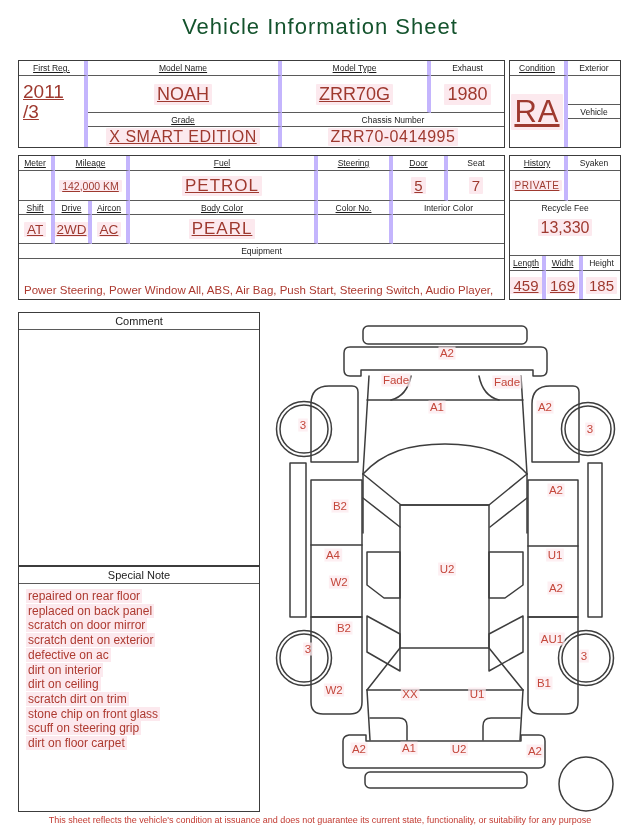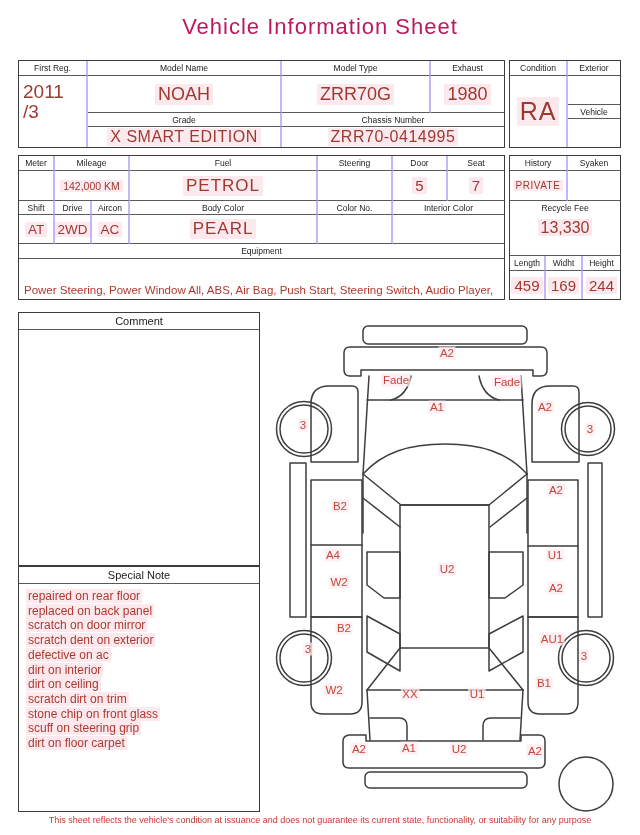--- a/index.html
+++ b/index.html
@@ -3,45 +3,45 @@
 <meta charset="utf-8">
 <style>
   html,body{margin:0;padding:0;}
   body{
     width:640px;height:835px;position:relative;background:#ffffff;
     font-family:"Liberation Sans","DejaVu Sans",sans-serif;color:#1c1c1c;
     overflow:hidden;
   }
   .title{
     position:absolute;top:14px;left:0;width:640px;text-align:center;
-    font-size:22px;letter-spacing:1px;color:#be185d;
+    font-size:22px;letter-spacing:1px;color:#14532d;
   }
   .box{
     position:absolute;border:1.5px solid #3c3c3c;box-sizing:border-box;
     background:#fff;
   }
   .grid{display:grid;}
   .cell{
     display:flex;align-items:center;justify-content:center;
     box-sizing:border-box;overflow:hidden;white-space:nowrap;
   }
   .hdr{font-size:8.5px;color:#1c1c1c;}
   .val{color:#9e392f;}
   .hl{background:#fce9ee;padding:0 3px;border-radius:1px;}
-  .br{border-right:2px solid #c4b5fd;}
+  .br{border-right:4px solid #c4b5fd;text-decoration:underline;}
   .bb{border-bottom:1px solid #5a5a5a;}
   .left-align{justify-content:flex-start;}
   .firstreg{
     font-size:19px;line-height:20px;white-space:pre-line;
     padding-left:4px;align-items:flex-start;padding-top:6px;
   }
   .big18{font-size:18px;}
   .big16{font-size:16px;letter-spacing:.5px;}
   .big17{font-size:17px;letter-spacing:1px;}
-  .ra{font-size:25px;letter-spacing:1px;}
+  .ra{font-size:31px;letter-spacing:1px;}
   .mileage{font-size:10.5px;}
   .doorseat{font-size:15px;}
   .small14{font-size:13.5px;}
   .private{font-size:10px;letter-spacing:.5px;}
   .fee{font-size:16px;}
   .dim{font-size:15px;}
   .equip{
     font-size:11.5px;line-height:15px;color:#ad3a30;
     padding:3px 5px;white-space:normal;align-items:flex-start;justify-content:flex-start;
     text-align:left;
@@ -178,21 +178,21 @@
     <div class="cell hdr br bb">Length</div>
     <div class="cell hdr br bb">Widht</div>
     <div class="cell hdr bb">Height</div>
     <div class="cell val dim br">
         <span class="hl">459</span>
       </div>
     <div class="cell val dim br">
         <span class="hl">169</span>
       </div>
     <div class="cell val dim">
-        <span class="hl">244</span>
+        <span class="hl">185</span>
       </div>
   </div>
 </div>
 
 <div class="box" style="left:18px;top:312px;width:242px;height:254px;">
   <div class="section-hdr">Comment</div>
   <div></div>
 </div>
 
 <div class="box" style="left:18px;top:566px;width:242px;height:246px;">

